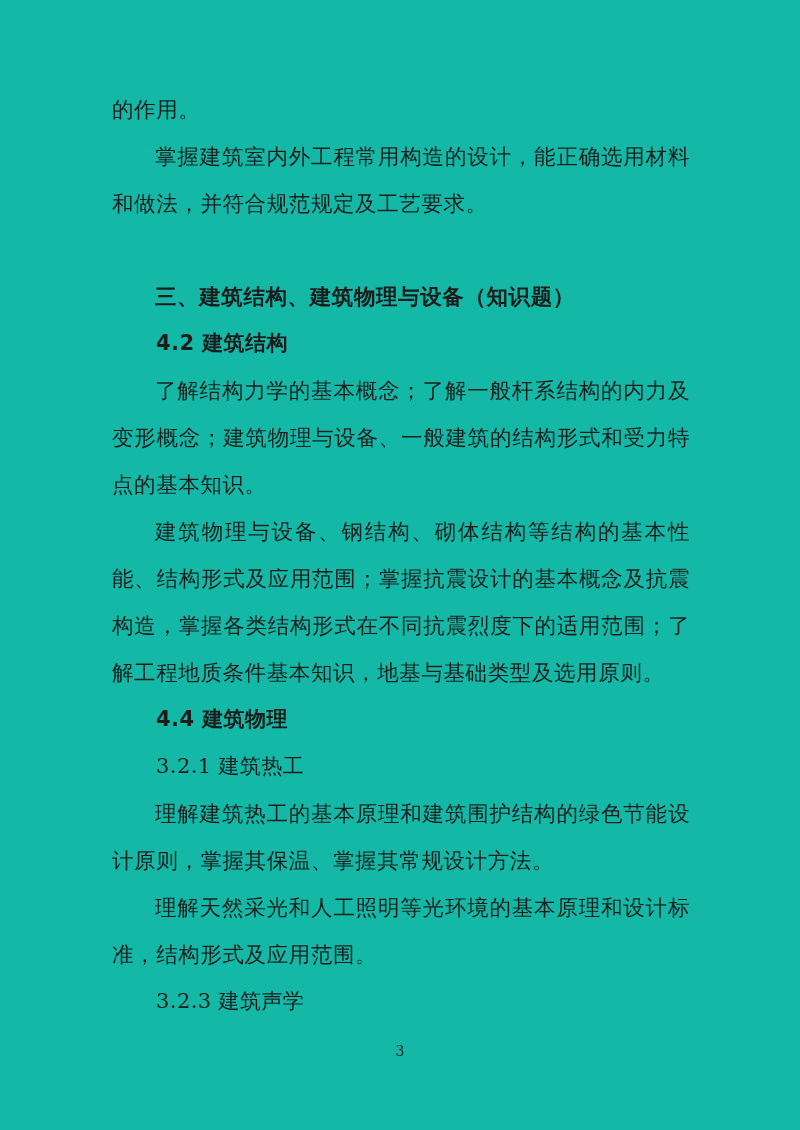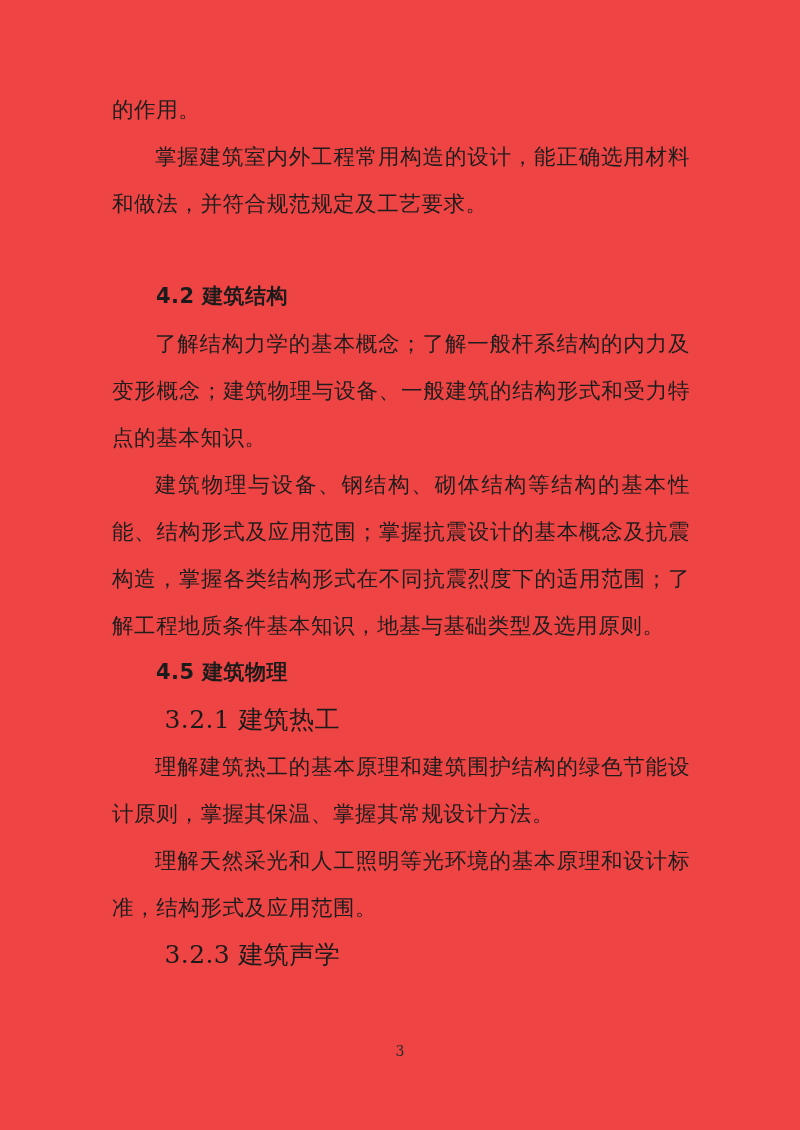--- a/index.html
+++ b/index.html
@@ -13,21 +13,21 @@
     font-family: "DejaVu Serif", "Liberation Serif", serif;
     color: #1b1b1b;
     position: relative;
     overflow: hidden;
   }
   .page {
     position: absolute;
     left: 0; top: 0;
     width: 800px;
     height: 1130px;
-    background: #ef4444;
+    background: #14b8a6;
   }
   .content {
     position: absolute;
     left: 112px;
     top: 86px;
     width: 578px;
   }
   .para {
     font-size: 21.5px;
     line-height: 47px;
@@ -55,21 +55,21 @@
   .heading-sub {
     font-size: 21px;
     line-height: 47px;
     font-weight: bold;
     letter-spacing: 0.4px;
     margin: 0;
     text-indent: 2.1em;
     font-family: "DejaVu Sans", "Liberation Sans", sans-serif;
   }
   .heading-sub3 {
-    font-size: 25px;
+    font-size: 21px;
     line-height: 47px;
     letter-spacing: 0.4px;
     margin: 0;
     text-indent: 2.1em;
   }
   .page-number {
     position: absolute;
     left: 0;
     top: 1043px;
     width: 800px;
@@ -84,29 +84,30 @@
 
 <div class="page">
   <div class="content">
 
     <p class="para">的作用。</p>
 
     <p class="para indent">掌握建筑室内外工程常用构造的设计，能正确选用材料和做法，并符合规范规定及工艺要求。</p>
 
     <div class="gap-lg"></div>
 
+    <p class="heading-main">三、建筑结构、建筑物理与设备（知识题）</p>
 
     <p class="heading-sub">4.2 建筑结构</p>
 
     <p class="para indent">了解结构力学的基本概念；了解一般杆系结构的内力及变形概念；建筑物理与设备、一般建筑的结构形式和受力特点的基本知识。</p>
 
     <p class="para indent">建筑物理与设备、钢结构、砌体结构等结构的基本性能、结构形式及应用范围；掌握抗震设计的基本概念及抗震构造，掌握各类结构形式在不同抗震烈度下的适用范围；了解工程地质条件基本知识，地基与基础类型及选用原则。</p>
 
 
-    <p class="heading-sub">4.5 建筑物理</p>
+    <p class="heading-sub">4.4 建筑物理</p>
 
     <p class="heading-sub3">3.2.1 建筑热工</p>
 
     <p class="para indent">理解建筑热工的基本原理和建筑围护结构的绿色节能设计原则，掌握其保温、掌握其常规设计方法。</p>
 
 
     <p class="para indent">理解天然采光和人工照明等光环境的基本原理和设计标准，结构形式及应用范围。</p>
 
     <p class="heading-sub3">3.2.3 建筑声学</p>
 

